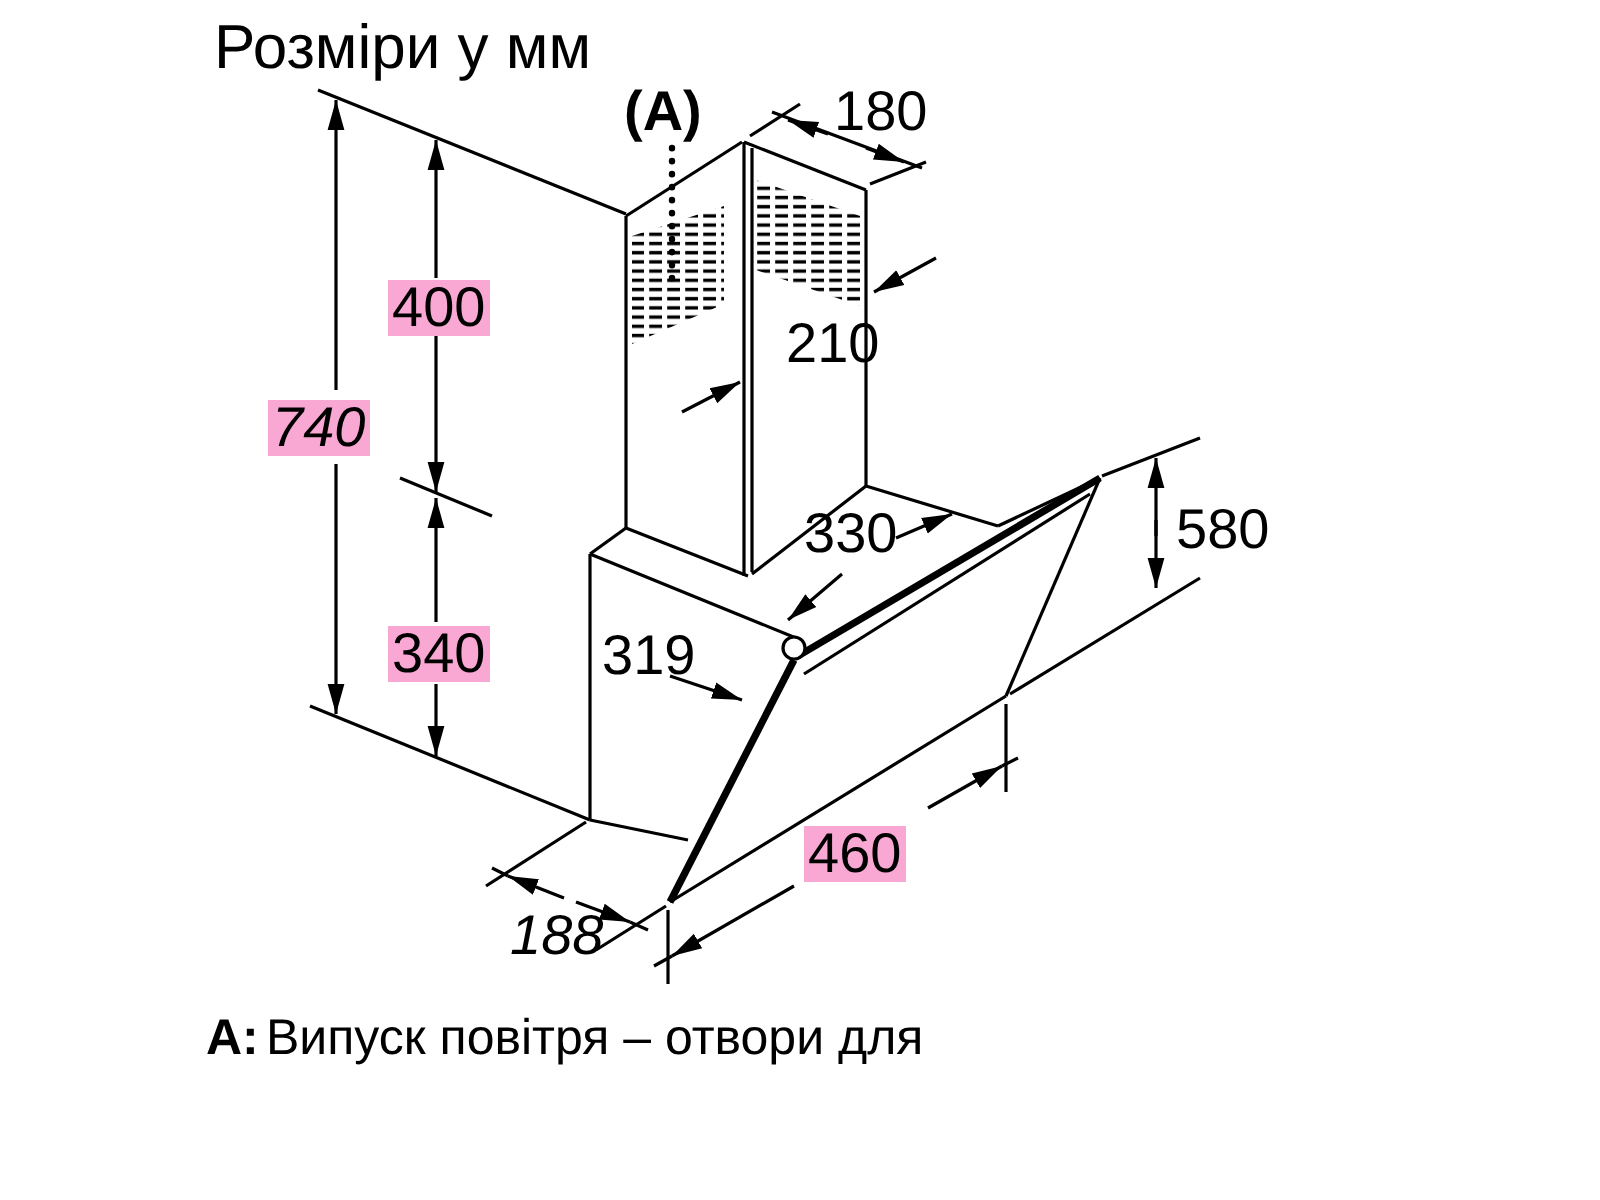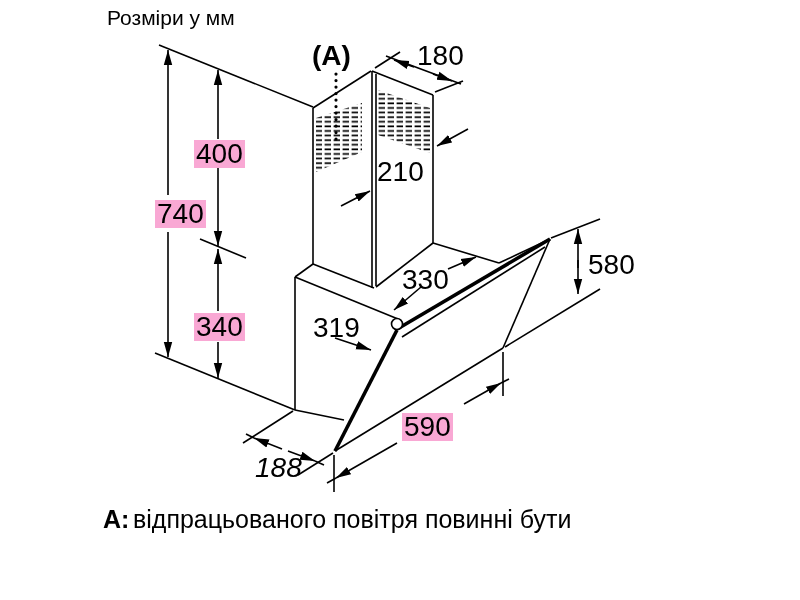--- a/index.html
+++ b/index.html
@@ -2,21 +2,21 @@
 <html><head>
 <meta charset="utf-8">
 <style>
   html,body{margin:0;padding:0;background:#fff;}
   .stage{position:relative;width:800px;height:600px;background:#fff;overflow:hidden;
          font-family:"Liberation Sans",sans-serif;color:#000;}
   .stage svg{position:absolute;left:0;top:0;}
   .lbl{position:absolute;font-size:28px;line-height:1;white-space:nowrap;}
   .lbl.bgw{background:#f9a8d4;padding:0 2px;}
   .lbl.bold{font-weight:bold;}
-  .title{position:absolute;left:107px;top:6px;font-size:21px;white-space:nowrap;}
+  .title{position:absolute;left:107px;top:6px;font-size:31px;white-space:nowrap;}
   .note{position:absolute;left:103px;top:505px;display:grid;grid-template-columns:30px auto;
         font-size:25px;line-height:29px;}
   .note .prefix{font-weight:bold;}
   .note .lines div{white-space:nowrap;}
 </style>
 </head>
 <body>
 
 <div class="stage">
 
@@ -113,32 +113,32 @@
 
       <line x1="282" y1="449" x2="254" y2="438" marker-end="url(#ah)"></line>
       <line x1="288" y1="451" x2="315" y2="461" marker-end="url(#ah)"></line>
       <line x1="246" y1="434" x2="254" y2="438"></line>
       <line x1="315" y1="461" x2="324" y2="465"></line>
     </g>
   </svg>
 
   <div class="title">Розміри у мм</div>
 
-  <div class="lbl bgw" style="left:155px;top:200px;">740</div>
+  <div class="lbl bgw" style="left:134px;top:200px;font-style:italic;">740</div>
   <div class="lbl bgw" style="left:194px;top:140px;">400</div>
   <div class="lbl bgw" style="left:194px;top:313px;">340</div>
   <div class="lbl bold" style="left:312px;top:42px;">(A)</div>
   <div class="lbl" style="left:417px;top:42px;">180</div>
-  <div class="lbl" style="left:377px;top:158px;text-align:right;">210</div>
-  <div class="lbl" style="left:402px;top:266px;text-align:right;">330</div>
-  <div class="lbl" style="left:301px;top:314px;margin-left:12px;">319</div>
+  <div class="lbl" style="left:393px;top:158px;text-align:right;">210</div>
+  <div class="lbl" style="left:402px;top:253px;text-align:right;">330</div>
+  <div class="lbl" style="left:301px;top:314px;">319</div>
   <div class="lbl" style="left:588px;top:251px;">580</div>
-  <div class="lbl bgw" style="left:402px;top:413px;">590</div>
+  <div class="lbl bgw" style="left:402px;top:413px;">460</div>
   <div class="lbl" style="left:255px;top:454px;font-style:italic;">188</div>
 
   <div class="note">
     <div class="prefix">A:</div>
     <div class="lines">
-      <div>відпрацьованого повітря повинні бути</div>
+      <div>Випуск повітря – отвори для</div>
     </div>
   </div>
 
 </div>
 
 </body></html>

